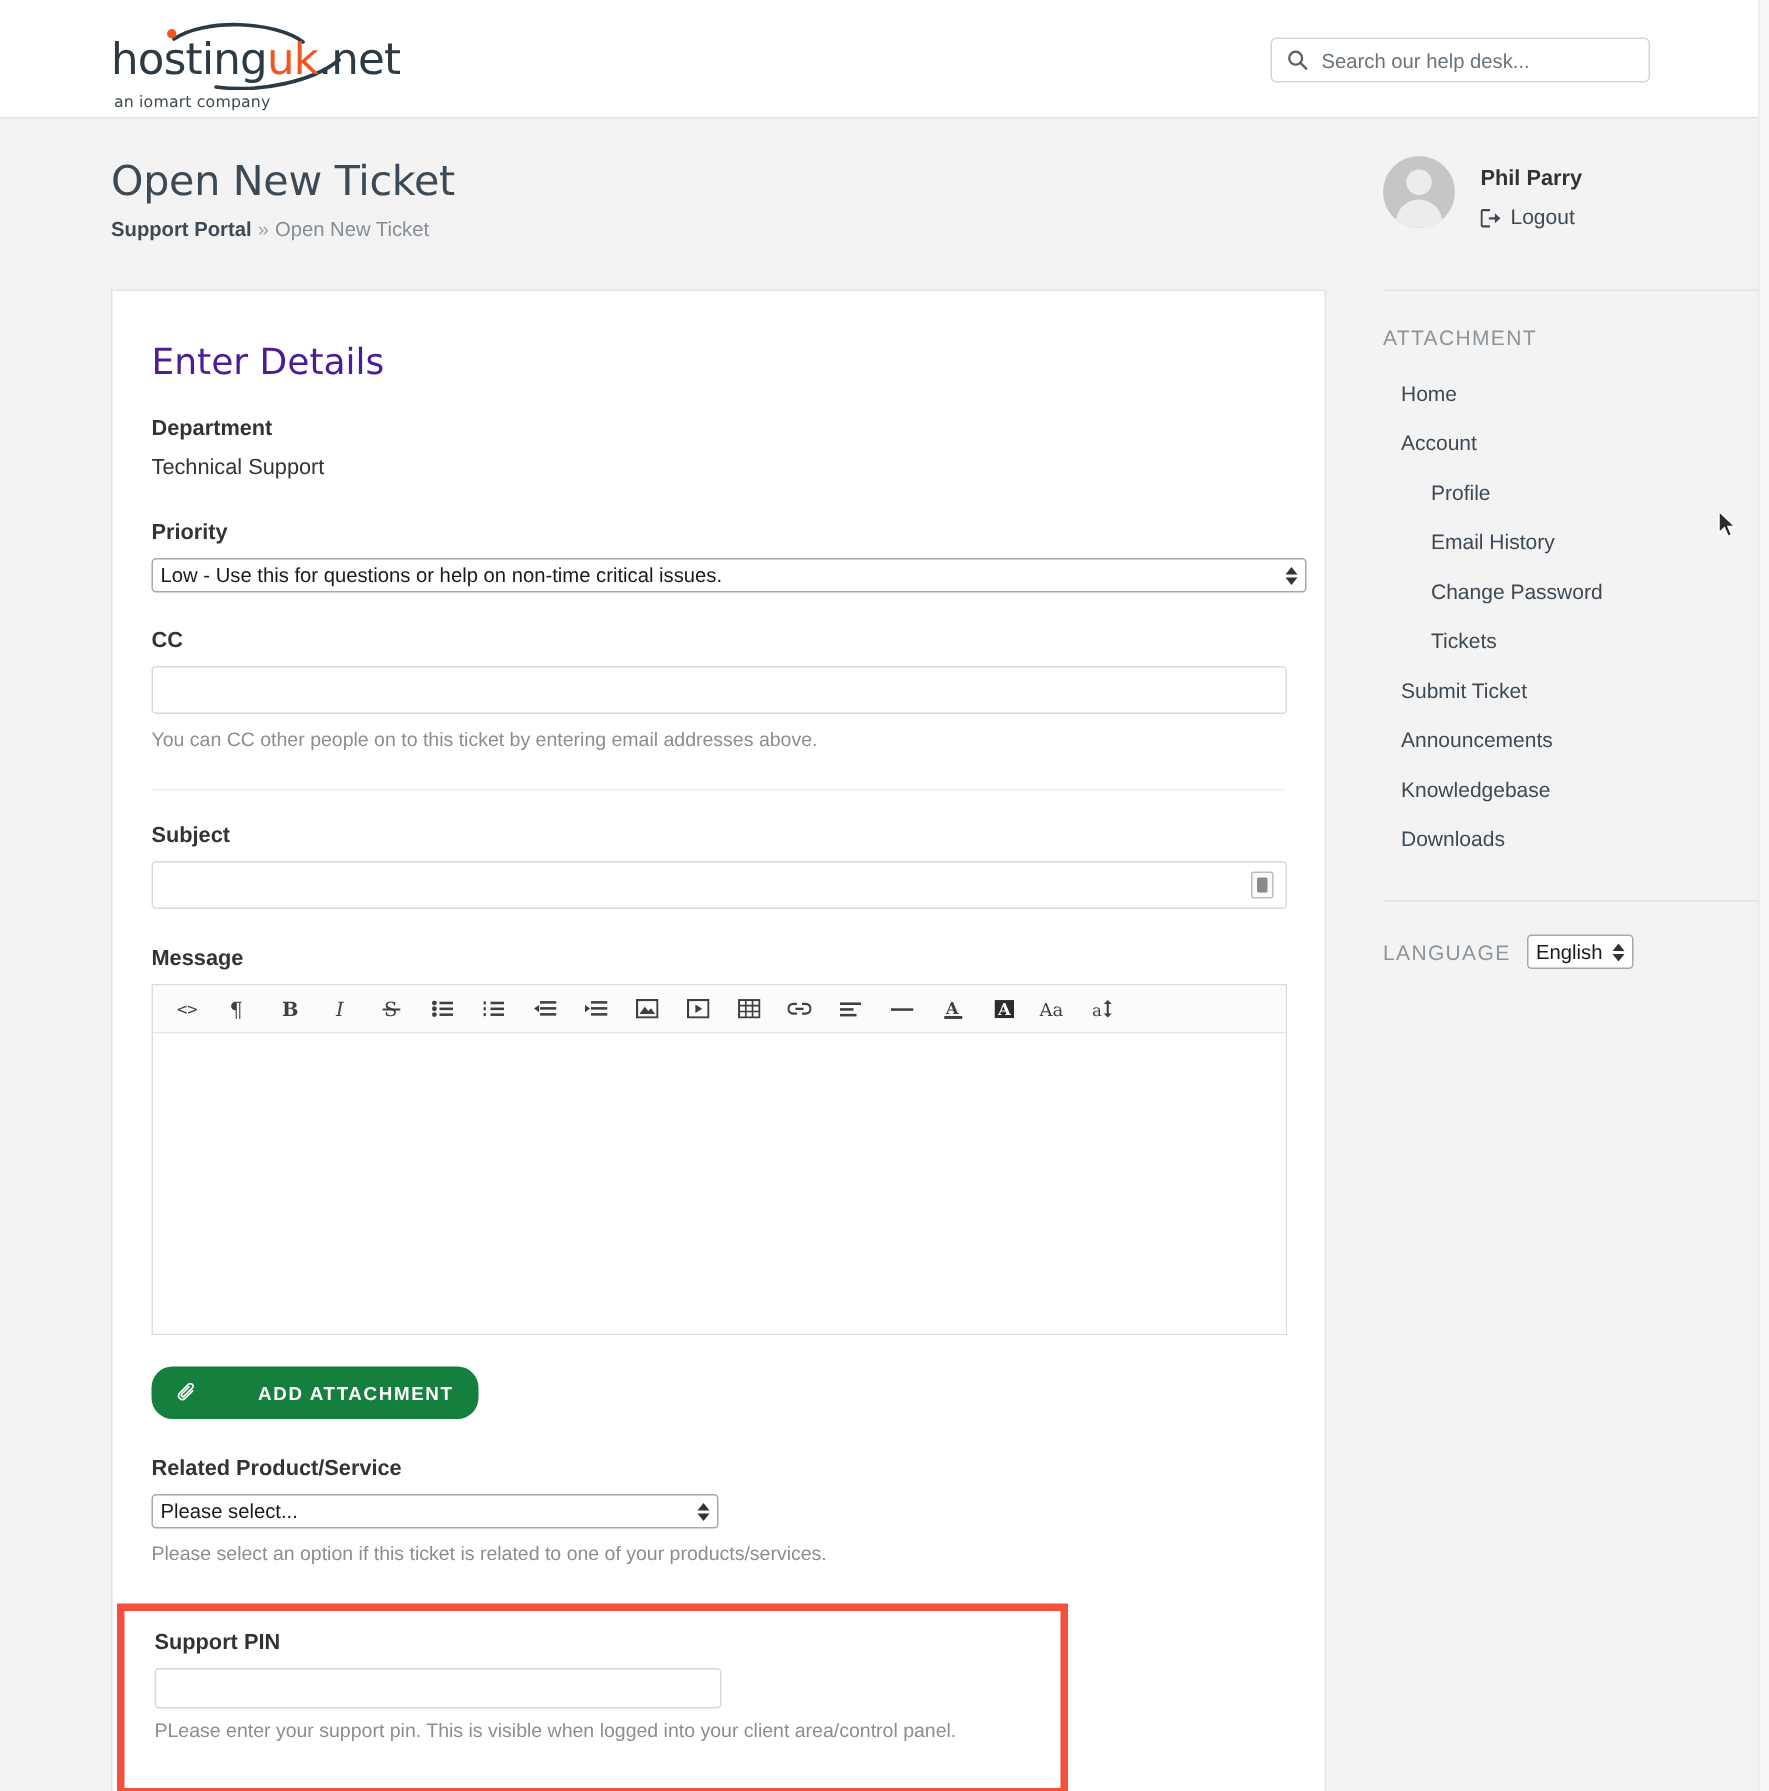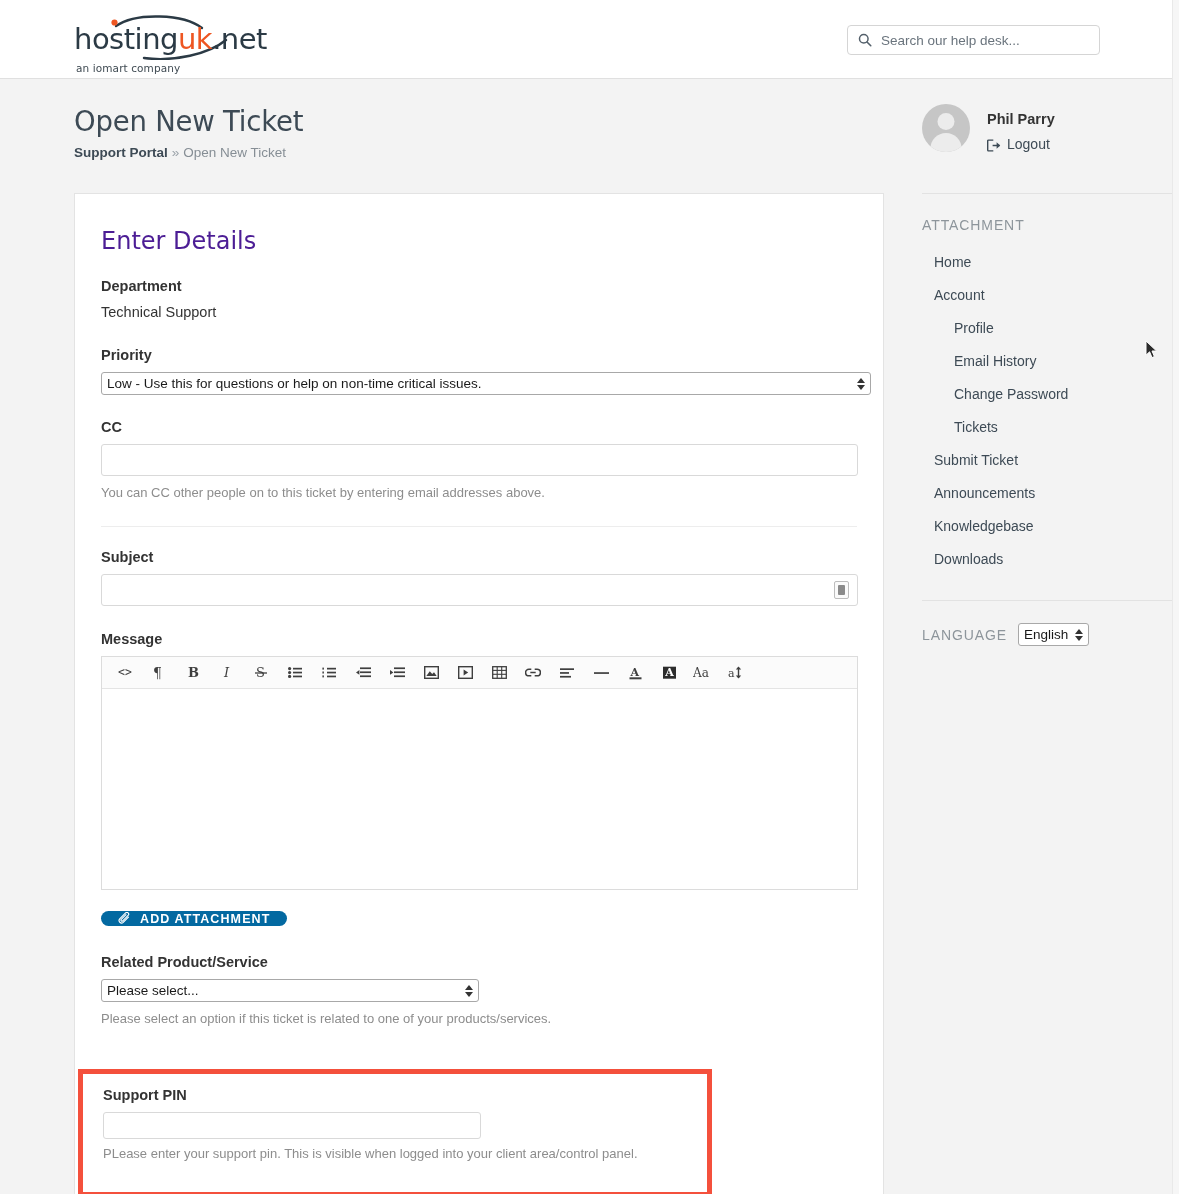--- a/index.html
+++ b/index.html
@@ -167,26 +167,26 @@
     color: #3f3f3f; cursor: pointer;
     font-size: 13px;
   }
   .tbtn svg { display: block; }
   #editor-body { height: 200px; background: #fff; }
 
   
   #attach-btn {
     margin-top: 21px;
     display: inline-flex; align-items: center;
-    height: 15px; padding: 0 17px;
-    background: #0369a1; color: #fff;
+    height: 35px; padding: 0 17px;
+    background: #15803d; color: #fff;
     border: 0; border-radius: 14px;
     font-family: "Liberation Sans", sans-serif;
     font-size: 12.5px; font-weight: bold;
-    letter-spacing: 1.1px; cursor: pointer;
+    letter-spacing: 1.1px; cursor: pointer; gap: 32px;
   }
   #attach-btn .clip { margin-right: 9px; display: flex; }
 
   
   #pin-highlight {
     position: absolute; left: 78px; top: 1069px;
     width: 634px; height: 128px;
     border: 5px solid #f4503c;
     background: #ffffff;
     z-index: 5;

